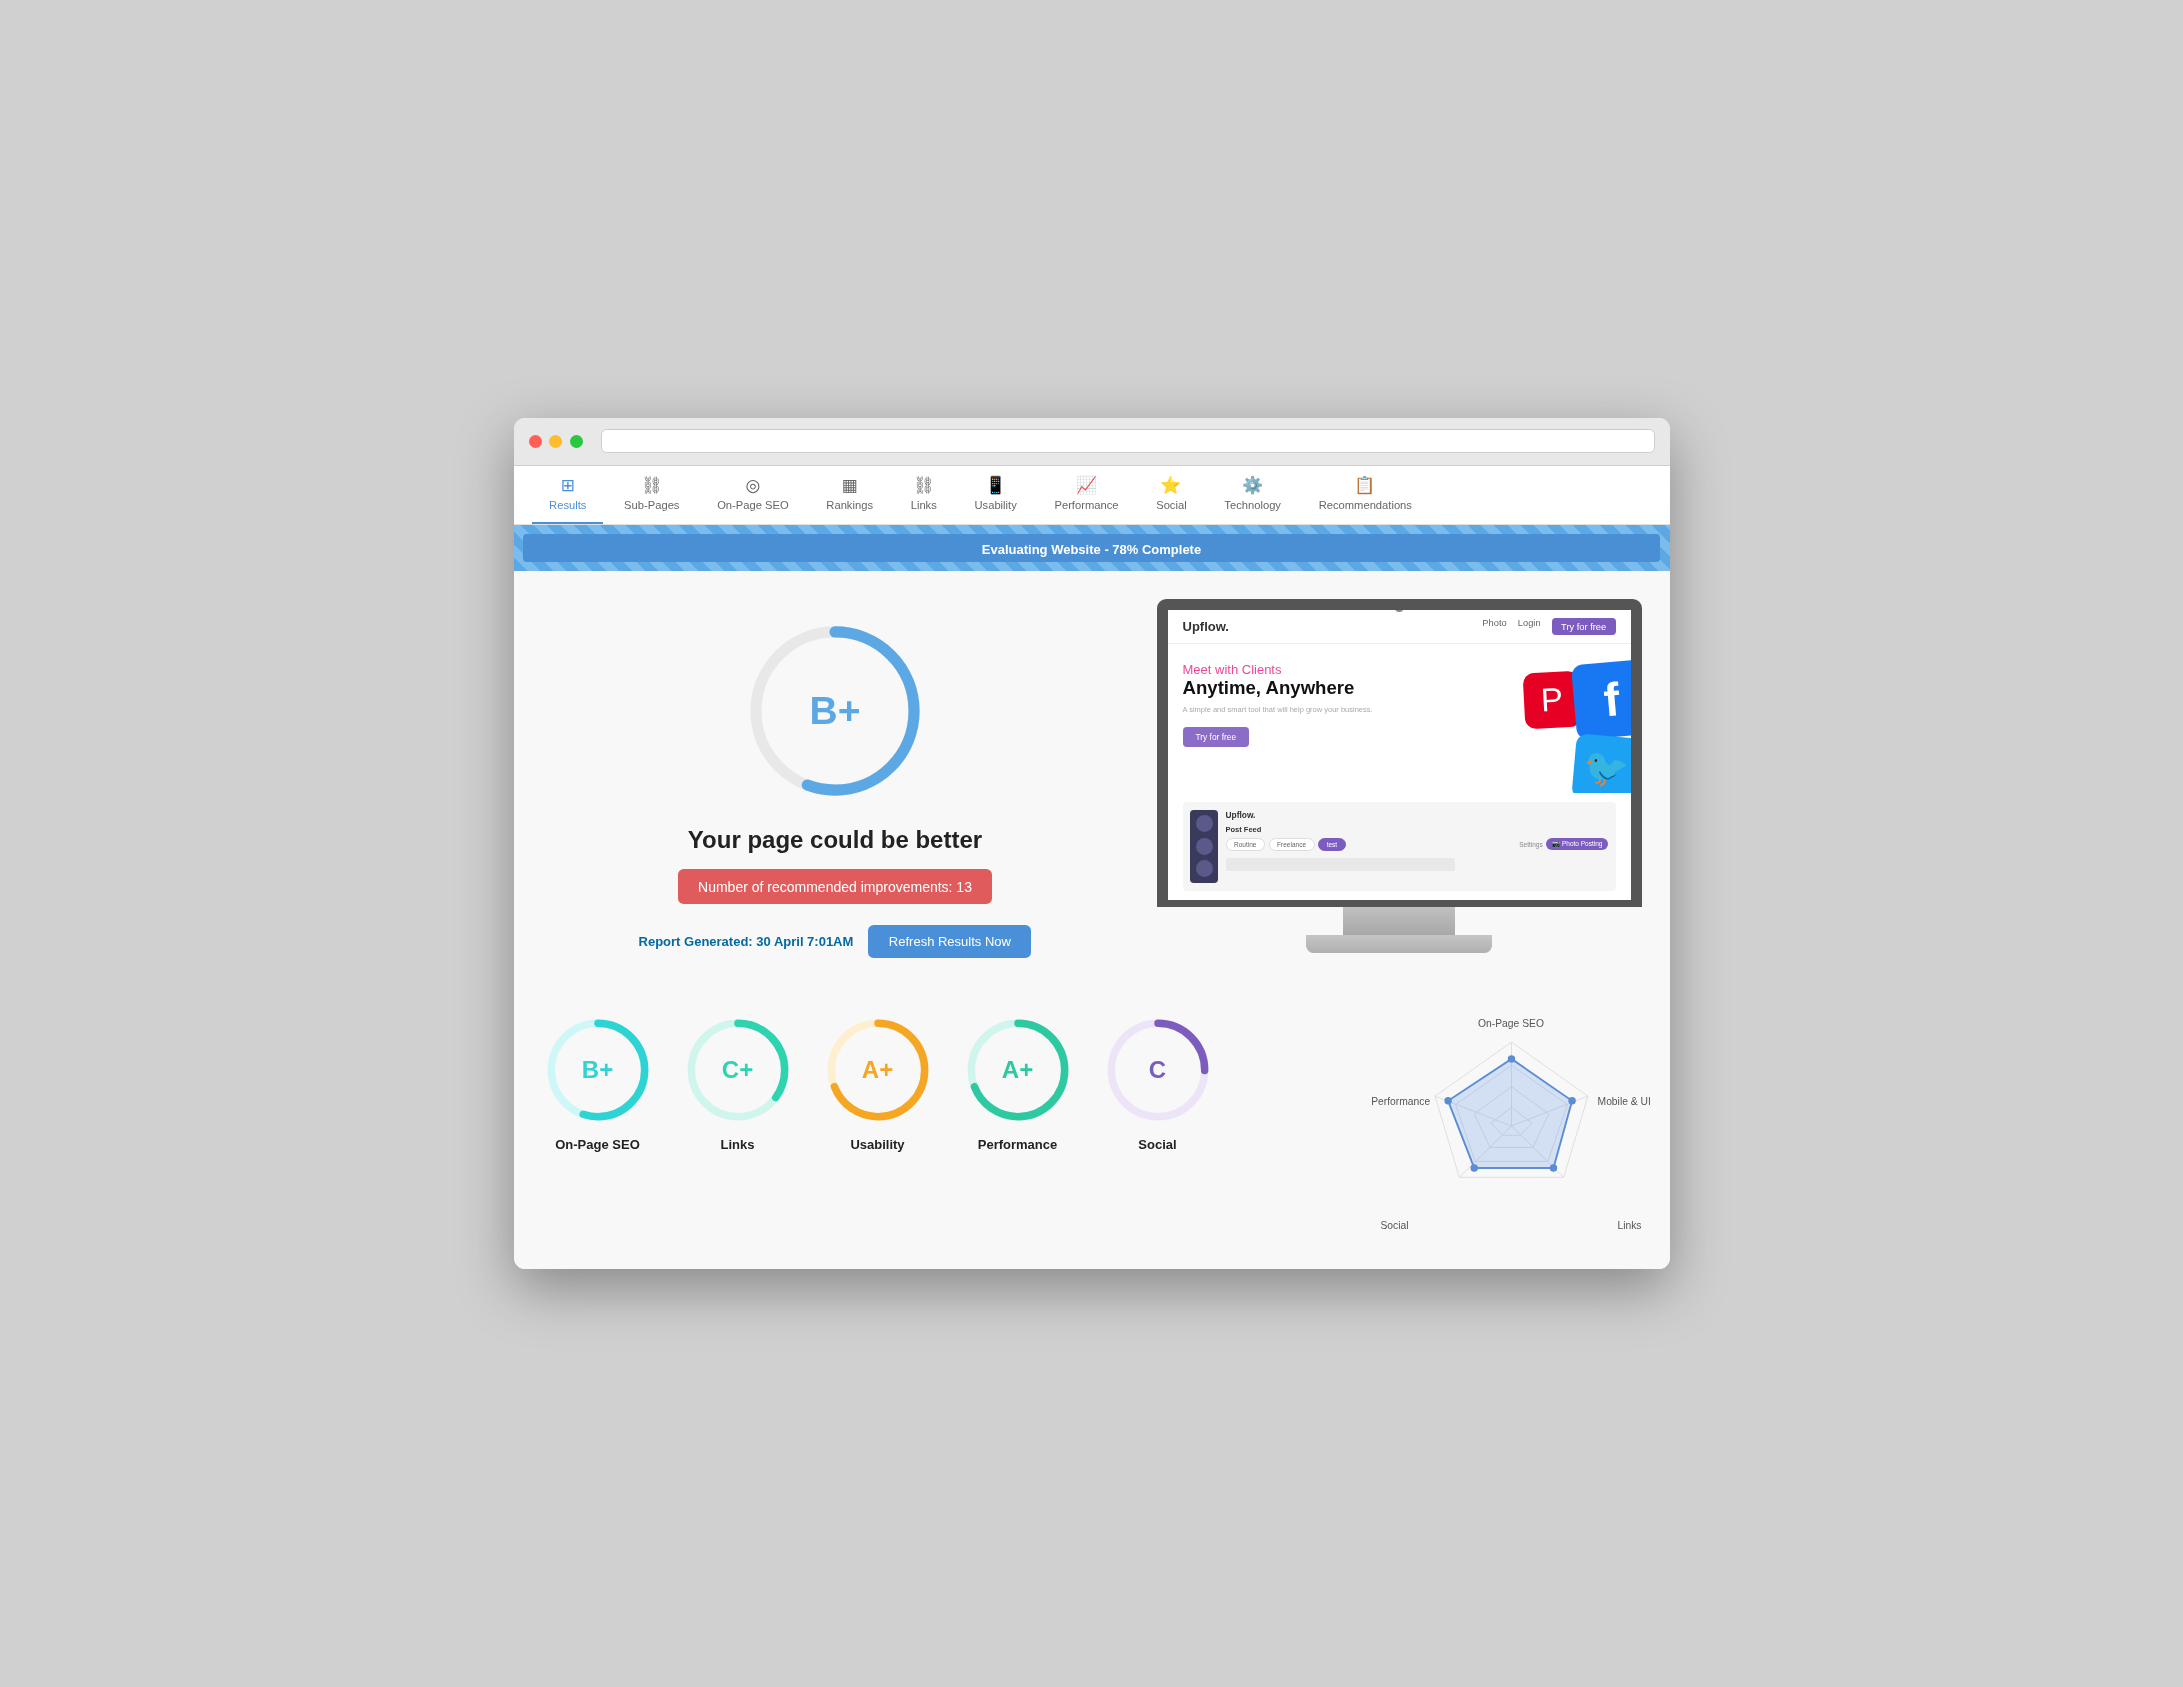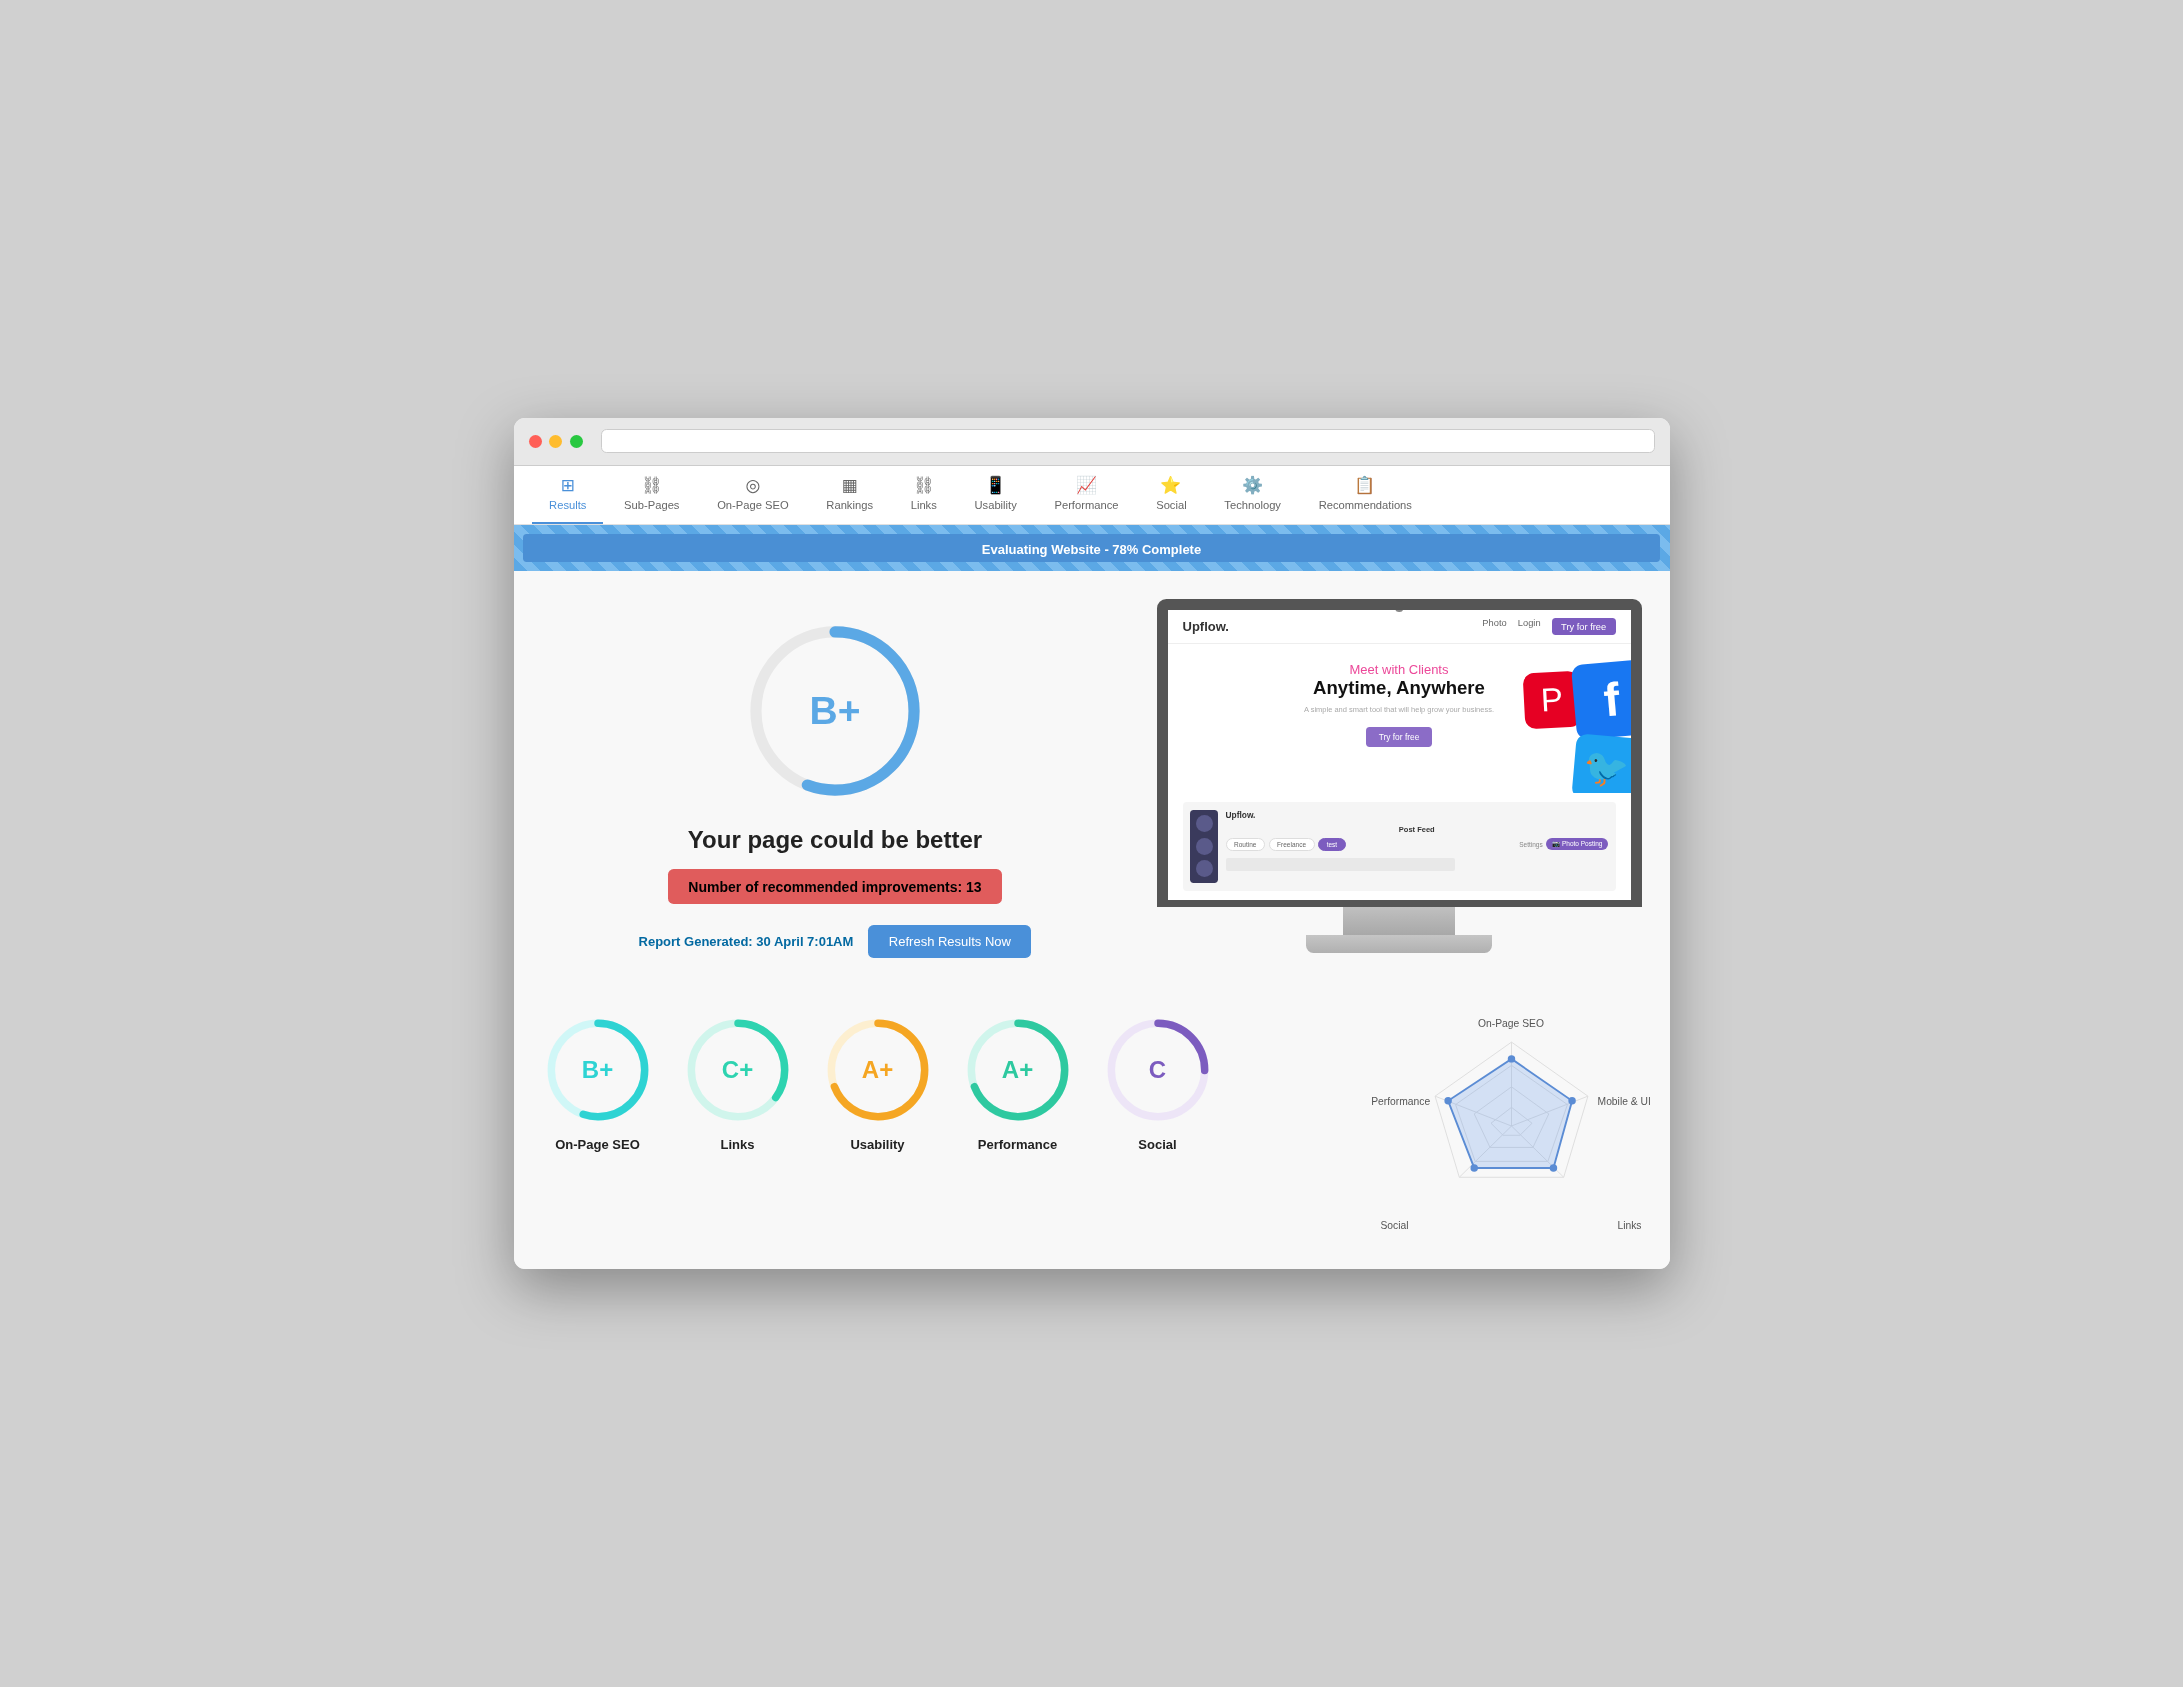--- a/index.html
+++ b/index.html
@@ -168,25 +168,25 @@
 
     .page-better-text {
       font-size: 24px;
       font-weight: 700;
       color: #222;
       margin-bottom: 15px;
       text-align: center;
     }
     .improvements-badge {
       background: #e05c5c;
-      color: #000000;
+      color: #ffffff;
       padding: 9.3px 20.5px;
       border-radius: 5.6px;
       font-size: 14px;
-      font-weight: 700;
+      font-weight: 400;
       margin-bottom: 20.5px;
     }
     .report-row {
       display: flex;
       align-items: center;
       gap: 15px;
     }
     .report-date {
       font-size: 13px;
       font-weight: 600;
@@ -211,21 +211,20 @@
     .monitor {
       position: relative;
     }
     .monitor-screen {
       background: #1a1a2e;
       border-radius: 9.3px 9.3px 0 0;
       border: 11.2px solid #555;
       border-bottom: 7.5px solid #555;
       overflow: hidden;
       position: relative;
-      text-align: center;
     }
     .monitor-screen-inner {
       background: white;
       padding: 0;
       min-height: 261px;
       overflow: hidden;
     }
     .monitor-camera-dot {
       position: absolute;
       top: -5.6px;

